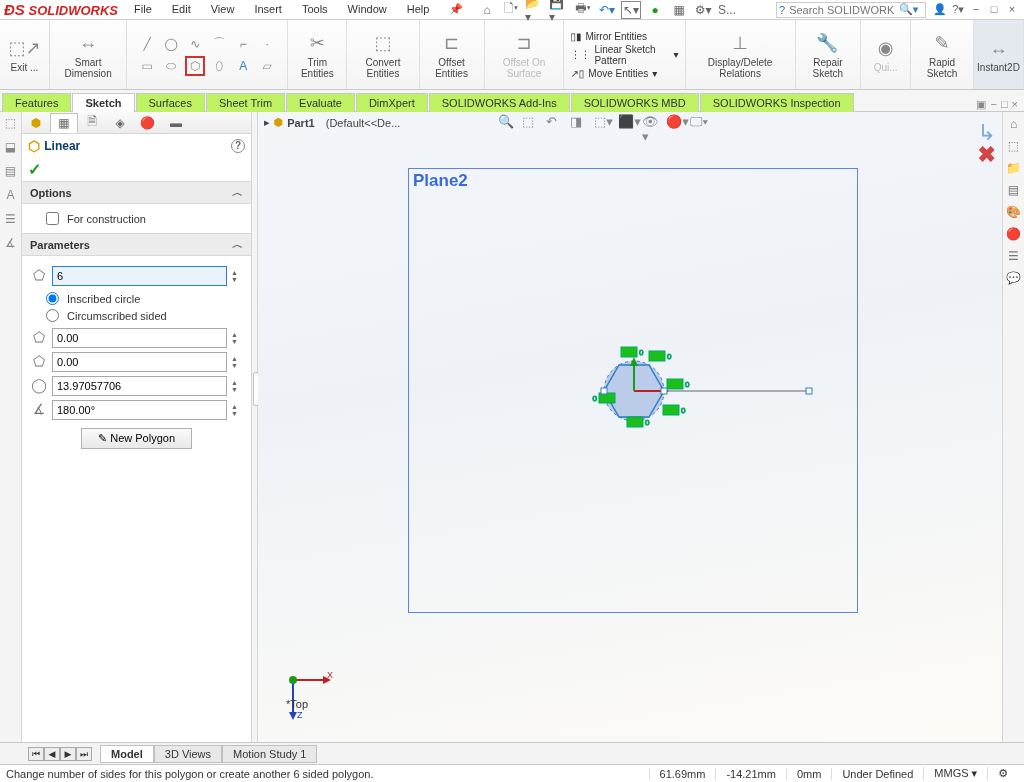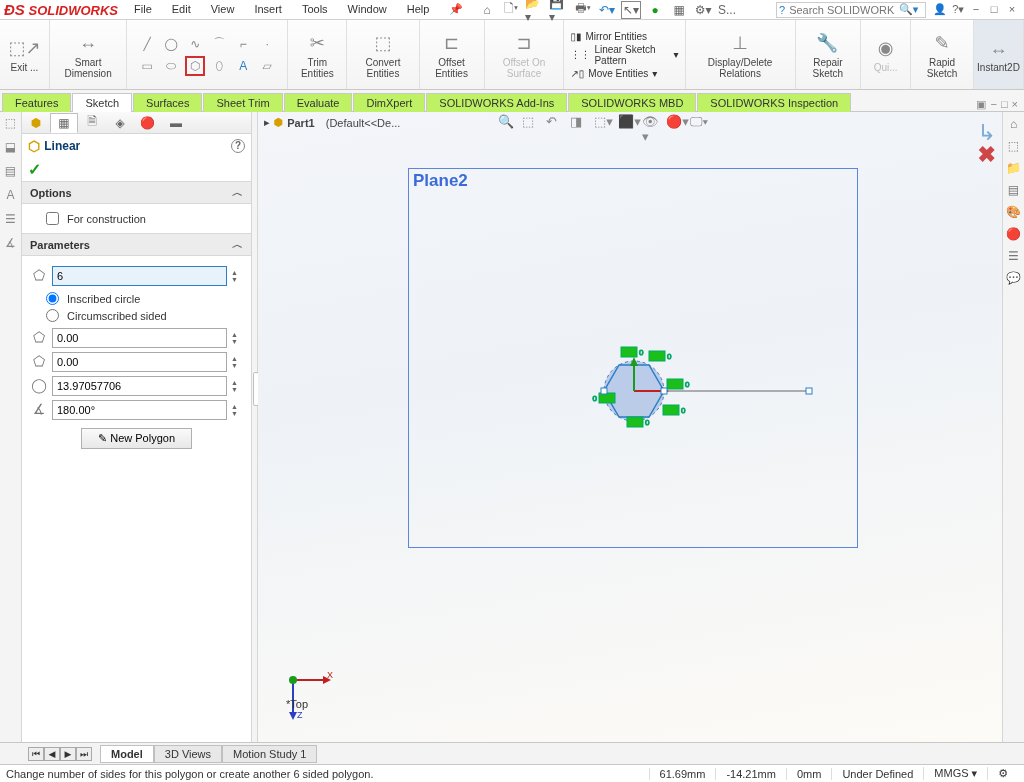--- a/index.html
+++ b/index.html
@@ -23,21 +23,21 @@
 .ribbon-ico{width:24px;height:24px;display:flex;align-items:center;justify-content:center;color:#888;font-size:18px}
 .ribbon-lbl{text-align:center;line-height:1.1;margin-top:2px}
 .sketch-tools{display:grid;grid-template-rows:1fr 1fr;grid-auto-flow:column;gap:2px 4px;padding:4px}
 .sketch-tools .tool{width:20px;height:20px;display:flex;align-items:center;justify-content:center;color:#888;font-size:12px}
 .sketch-tools .highlight{border:2px solid #cf3030}
 .mirror-group{display:flex;flex-direction:column;align-items:flex-start;justify-content:center;gap:2px;font-size:10px;padding:2px 6px;border-right:1px solid #e0e0e0}
 .mirror-group .row{display:flex;align-items:center;gap:4px}
 
 .tabbar{height:22px;background:#f5f5f5;display:flex;align-items:flex-end;border-bottom:1px solid #c8c8c8;padding-left:2px}
 .tab{padding:3px 12px;border:1px solid #c8c8c8;border-bottom:none;background:#bef264;margin-right:1px;font-size:11px;position:relative;top:1px}
-.tab.active{background:#fff;font-weight:normal}
+.tab.active{background:#fff;font-weight:bold}
 .tab-right{margin-left:auto;display:flex;gap:4px;padding-right:6px;color:#888}
 
 .main{display:flex;height:calc(782px - 20px - 70px - 22px - 22px - 18px)}
 .left-icons{width:22px;background:#f4f4f4;border-right:1px solid #d6d6d6;display:flex;flex-direction:column;align-items:center;padding-top:4px;gap:8px}
 .left-icons .li{width:16px;height:16px;color:#888;font-size:12px;text-align:center}
 
 .prop-panel{width:230px;background:#fff;border-right:1px solid #d6d6d6;display:flex;flex-direction:column}
 .prop-tabs{height:22px;background:linear-gradient(#fafafa,#ececec);display:flex;align-items:center;border-bottom:1px solid #d6d6d6}
 .prop-tabs .pt{width:28px;height:20px;display:flex;align-items:center;justify-content:center;border:1px solid transparent;color:#666;font-size:12px}
 .prop-tabs .pt.active{background:#fff;border:1px solid #c0c0c0;border-bottom-color:#fff}
@@ -61,21 +61,21 @@
 .viewport{flex:1;position:relative;background:linear-gradient(170deg,#f3f5f9 0%,#eef2f7 40%,#fdfbf6 100%)}
 .bread{position:absolute;top:4px;left:6px;font-size:11px;color:#444;display:flex;align-items:center;gap:4px}
 .bread .cube{color:#d6a000}
 .view-tb{position:absolute;top:2px;left:240px;display:flex;gap:6px}
 .view-tb .vi{width:18px;height:18px;color:#888;font-size:13px}
 .right-bar{position:absolute;right:0;top:0;width:22px;background:#f4f4f4;border-left:1px solid #d6d6d6;height:100%;display:flex;flex-direction:column;align-items:center;padding-top:4px;gap:4px}
 .right-bar .ri{width:18px;height:18px;color:#777;font-size:12px;text-align:center;border:1px solid transparent}
 .corner-ico{position:absolute;right:28px;top:8px;font-size:22px}
 .corner-ico .arrow{color:#7aa9d4}
 .corner-ico .x{color:#d04545;font-weight:bold;display:block;margin-top:-4px}
-.plane{position:absolute;left:150px;top:56px;width:450px;height:380px;border:1px solid #5a86e0}
+.plane{position:absolute;left:150px;top:56px;width:450px;height:445px;border:1px solid #5a86e0}
 .plane-lbl{position:absolute;left:4px;top:2px;font-size:17px;font-weight:bold;color:#3b6bd8}
 .plane svg{position:absolute;left:0;top:0}
 .triad{position:absolute;left:25px;bottom:22px}
 .triad-lbl{position:absolute;left:28px;bottom:32px;font-size:11px}
 
 .btabs{height:22px;background:#f3f3f3;border-top:1px solid #c8c8c8;display:flex;align-items:center;padding-left:28px}
 .btabs .nav{display:flex;gap:0;margin-right:8px}
 .btabs .nav span{width:16px;height:14px;border:1px solid #aaa;background:#eee;font-size:9px;text-align:center;line-height:12px}
 .btab{padding:2px 10px;border:1px solid #c0c0c0;background:#e8e8e8;font-size:11px}
 .btab.active{background:#fff;font-weight:bold}

